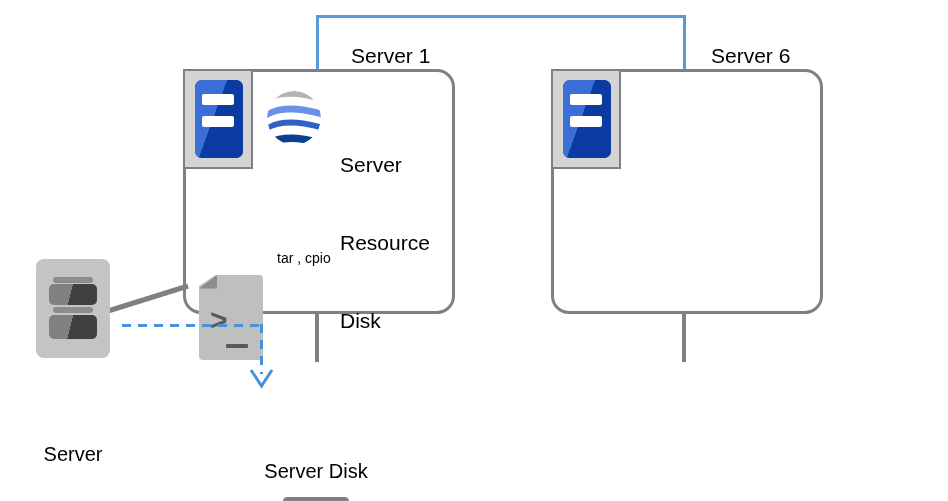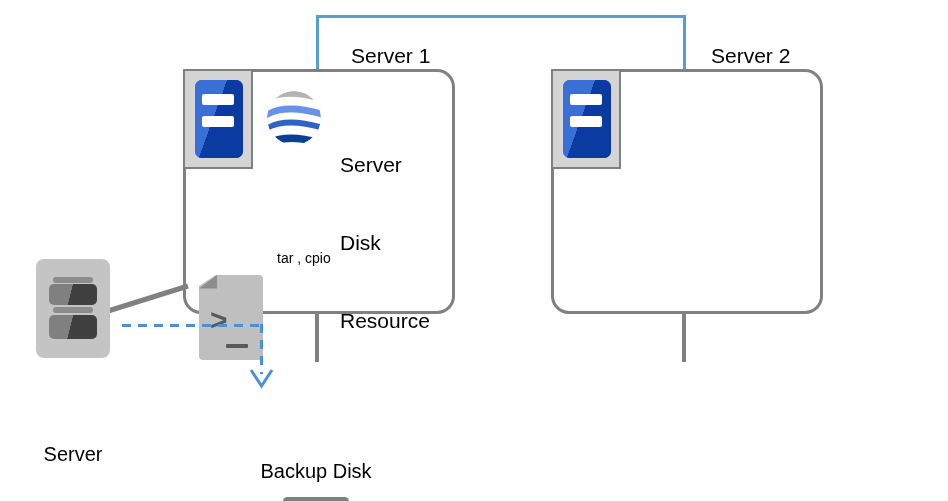--- a/index.html
+++ b/index.html
@@ -140,53 +140,53 @@
         <path d="M-6 38 C 10 26, 30 26, 60 36 L60 28 C 30 19, 10 19, -6 31 Z" fill="#ffffff"></path>
         <path d="M-6 45 C 10 33, 30 33, 60 43 L60 35 C 30 26, 10 26, -6 38 Z" fill="#2f62c4"></path>
         <path d="M-6 51 C 10 39, 30 39, 60 49 L60 41 C 30 32, 10 32, -6 44 Z" fill="#ffffff"></path>
         <path d="M-6 62 C 10 48, 30 48, 60 58 L60 50 C 30 41, 10 41, -6 53 Z" fill="#0b3f96"></path>
       </g>
     </svg>
   </div>
 
   <div class="abs label lbl-res" style="left:340px;top:100px;">
     <div>Server</div>
+    <div>Resource</div>
     <div>Disk</div>
-    <div>Resource</div>
   </div>
 
   <div class="abs script-icon" style="left:199px;top:221px;width:64px;height:85px;">
     <div class="page"></div>
     <div class="fold"></div>
     <div class="prompt" style="left:11px;top:30px;font-size:30px;">&gt;</div>
     <div class="underscore" style="left:27px;top:69px;width:22px;height:4px;"></div>
   </div>
 
   <div class="abs label lbl-tar" style="left:277px;top:250px;">tar , cpio</div>
 
   <div class="abs server-box" style="left:551px;top:69px;width:272px;height:245px;"></div>
 
-  <div class="abs label lbl-server" style="left:711px;top:44px;">Server 2</div>
+  <div class="abs label lbl-server" style="left:711px;top:44px;">Server 6</div>
 
   <div class="abs server-icon" style="left:551px;top:69px;width:70px;height:100px;">
     <div class="chip" style="left:10px;top:9px;width:48px;height:78px;">
       <div class="shade"></div>
       <div class="bar" style="left:7px;top:14px;width:32px;height:11px;"></div>
       <div class="bar" style="left:7px;top:36px;width:32px;height:11px;"></div>
     </div>
   </div>
 
   <div class="abs cable" style="left:315px;top:313px;width:4px;height:49px;"></div>
   <div class="abs cable" style="left:682px;top:313px;width:4px;height:49px;"></div>
 
   <div class="abs disk" style="left:277px;top:358px;width:78px;height:100px;">
     <div class="plate" style="left:6px;top:0px;width:66px;height:9px;"></div>
 
   </div>
-  <div class="abs label lbl-caption" style="left:246px;top:459px;width:140px;">Backup Disk</div>
+  <div class="abs label lbl-caption" style="left:246px;top:459px;width:140px;">Server Disk</div>
 
   <svg class="abs" style="left:100px;top:275px;width:100px;height:45px;" width="100" height="45">
     <line x1="8" y1="36" x2="88" y2="11" stroke="#808080" stroke-width="5"></line>
   </svg>
 
   <div class="abs backup-shell" style="left:36px;top:259px;width:74px;height:99px;">
     <div class="disk gray" style="position:absolute;left:13px;top:18px;width:48px;height:62px;">
       <div class="plate" style="left:4px;top:0px;width:40px;height:6px;"></div>
       <div class="body" style="left:0px;top:7px;width:48px;height:21px;">
         <div class="grad"></div>

